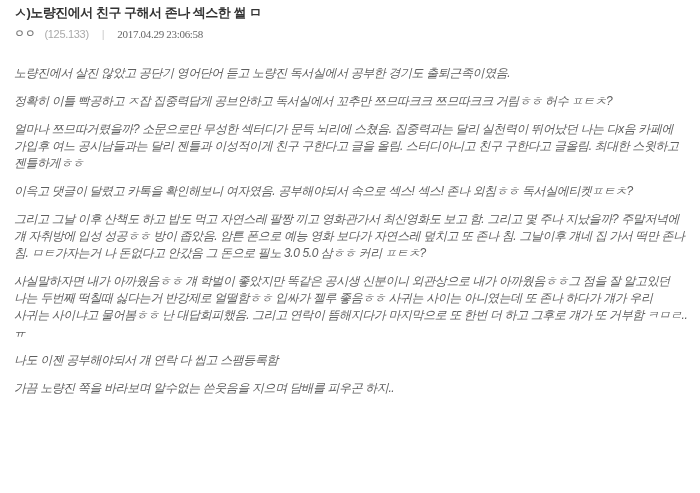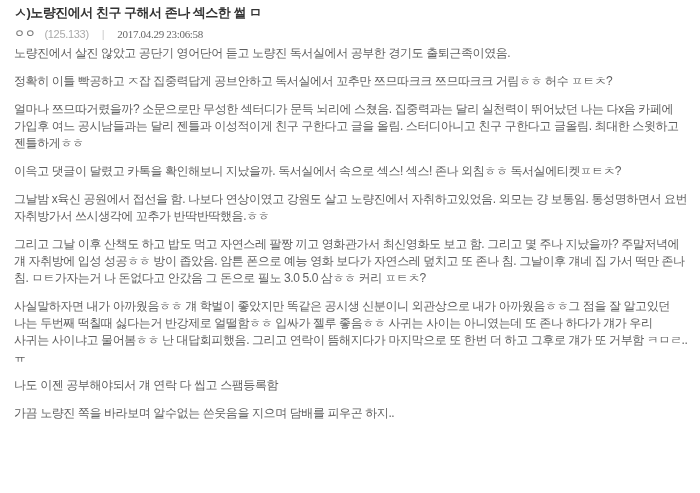--- a/index.html
+++ b/index.html
@@ -10,21 +10,21 @@
   }
   .page {
     position: relative;
     width: 700px;
     height: 493px;
     background: #ffffff;
     overflow: hidden;
     box-sizing: border-box;
     padding: 4px 10px 0 14px;
   }
-  .post-header { margin-bottom: 4px; }
+  .post-header { margin-bottom: 24px; }
   .post-title {
     font-size: 13px;
     font-weight: bold;
     color: #333333;
     letter-spacing: -0.5px;
     line-height: 17px;
     margin: 0;
   }
   .post-meta {
     margin-top: 5px;
@@ -41,20 +41,21 @@
   .meta-date { color: #666666; font-family: Liberation Serif, serif; }
   .post-body {
     color: #5e5e5e;
     font-size: 12px;
     letter-spacing: -0.4px;
   }
   .post-body p {
     margin: 0 0 11px 0;
     line-height: 17px;
     word-break: keep-all;
+    font-style: italic;
   }
 </style>
 </head>
 <body>
 
 <div class="page">
 
   <div class="post-header">
     <h1 class="post-title">ㅅ)노량진에서 친구 구해서 존나 섹스한 썰 ㅁ</h1>
     <div class="post-meta">
@@ -62,22 +63,21 @@
       <span class="meta-ip">(125.133)</span>
       <span class="meta-sep">|</span>
       <span class="meta-date">2017.04.29 23:06:58</span>
     </div>
   </div>
 
   <div class="post-body">
     <p>노량진에서 살진 않았고 공단기 영어단어 듣고 노량진 독서실에서 공부한 경기도 출퇴근족이였음.</p>
     <p>정확히 이틀 빡공하고 ㅈ잡 집중력답게 공브안하고 독서실에서 꼬추만 쯔므따크크 쯔므따크크 거림ㅎㅎ 허수 ㅍㅌㅊ?</p>
     <p>얼마나 쯔므따거렸을까? 소문으로만 무성한 섹터디가 문득 뇌리에 스쳤음. 집중력과는 달리 실천력이 뛰어났던 나는 다x음 카페에 가입후 여느 공시남들과는 달리 젠틀과 이성적이게 친구 구한다고 글을 올림. 스터디아니고 친구 구한다고 글올림. 최대한 스윗하고 젠틀하게ㅎㅎ</p>
-    <p>이윽고 댓글이 달렸고 카톡을 확인해보니 지났을까. 독서실에서 속으로 섹스! 섹스! 존나 외침ㅎㅎ 독서실에티켓ㅍㅌㅊ?</p>
-    <p>그날밤 x육신 공원에서 접선을 함. 나보다 연상이였고 강원도 살고 노량진에서 자취하고있었음. 외모는 걍 보통임. 통성명하면서 요번 자취방가서 쓰시생각에 꼬추가 반딱반딱했음.ㅎㅎ</p>
+    <p>이윽고 댓글이 달렸고 카톡을 확인해보니 여자였음. 공부해야되서 속으로 섹스! 섹스! 존나 외침ㅎㅎ 독서실에티켓ㅍㅌㅊ?</p>
     <p>그리고 그날 이후 산책도 하고 밥도 먹고 자연스레 팔짱 끼고 영화관가서 최신영화도 보고 함. 그리고 몇 주나 지났을까? 주말저녁에 걔 자취방에 입성 성공ㅎㅎ 방이 좁았음. 암튼 폰으로 예능 영화 보다가 자연스레 덮치고 또 존나 침. 그날이후 걔네 집 가서 떡만 존나 침. ㅁㅌ가자는거 나 돈없다고 안갔음 그 돈으로 필노 3.0 5.0 삼ㅎㅎ 커리 ㅍㅌㅊ?</p>
     <p>사실말하자면 내가 아까웠음ㅎㅎ 걔 학벌이 좋았지만 똑같은 공시생 신분이니 외관상으로 내가 아까웠음ㅎㅎ그 점을 잘 알고있던 나는 두번째 떡칠때 싫다는거 반강제로 얼떨함ㅎㅎ 입싸가 젤루 좋음ㅎㅎ 사귀는 사이는 아니였는데 또 존나 하다가 걔가 우리 사귀는 사이냐고 물어봄ㅎㅎ 난 대답회피했음. 그리고 연락이 뜸해지다가 마지막으로 또 한번 더 하고 그후로 걔가 또 거부함 ㅋㅁㄹ..ㅠ</p>
     <p>나도 이젠 공부해야되서 걔 연락 다 씹고 스팸등록함</p>
     <p>가끔 노량진 쪽을 바라보며 알수없는 쓴웃음을 지으며 담배를 피우곤 하지..</p>
 
   </div>
 
 </div>
 
 </body></html>

